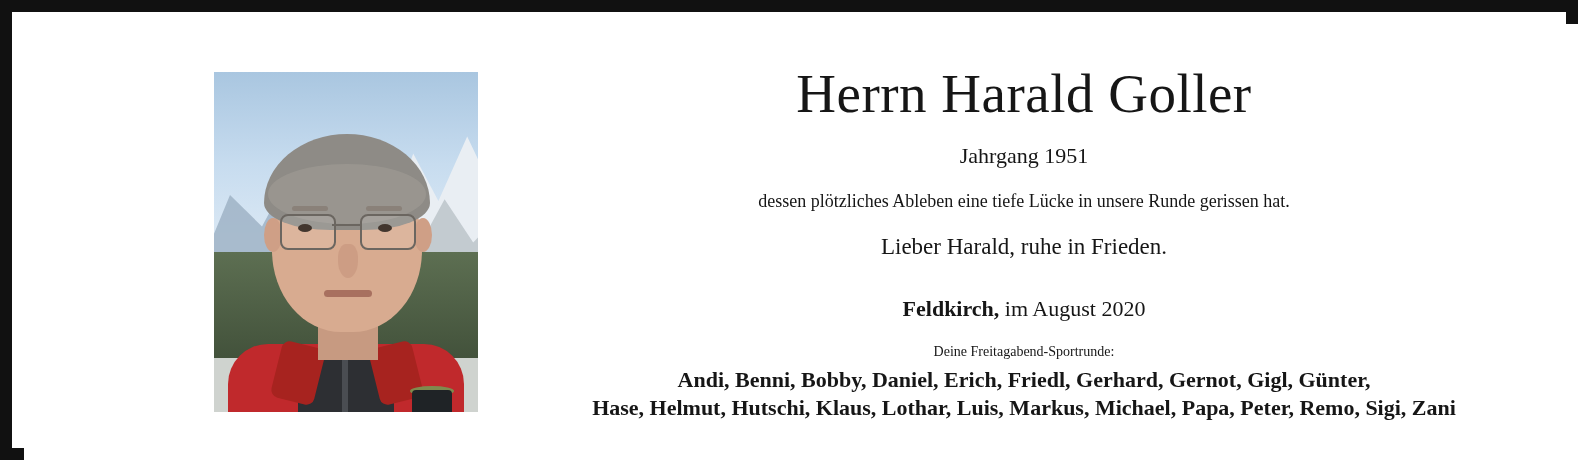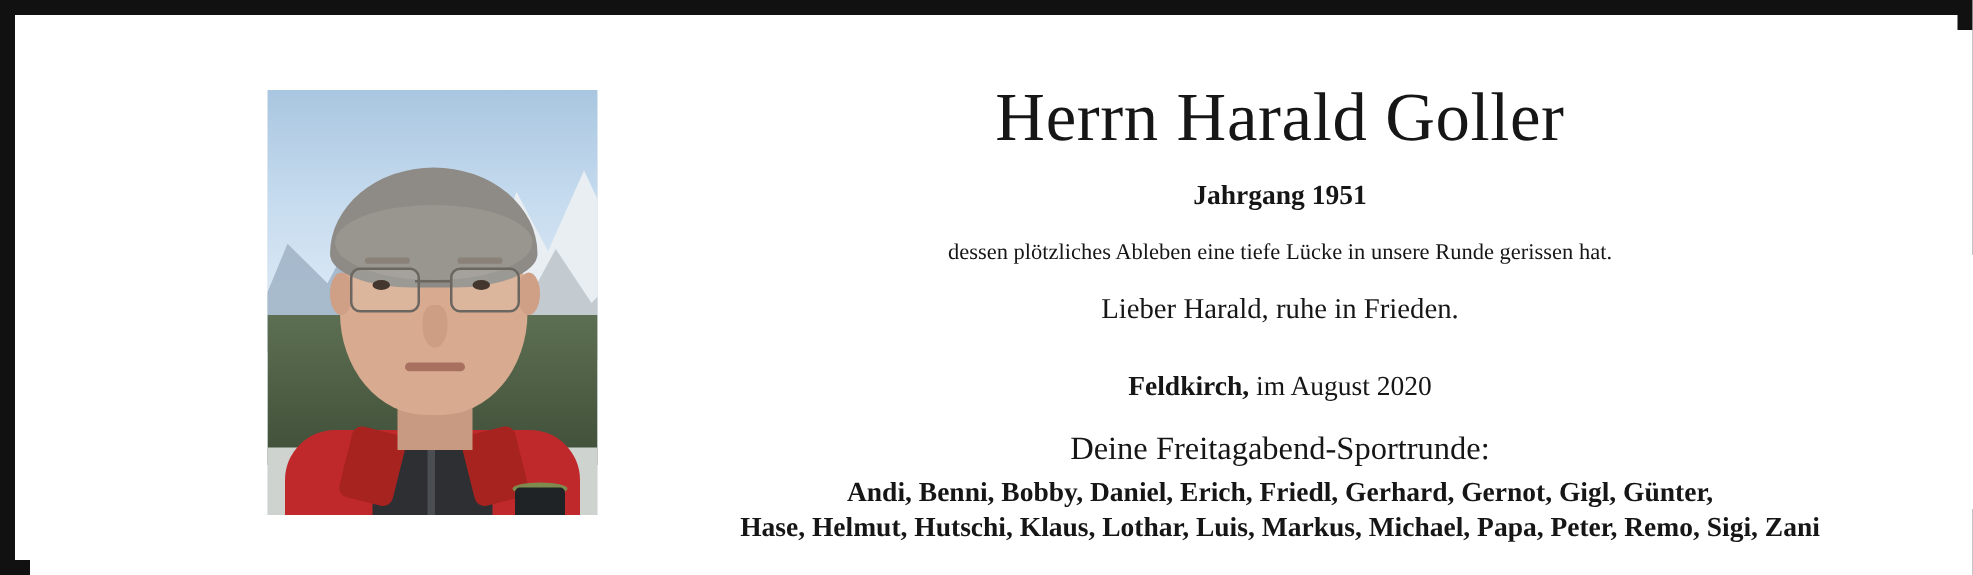--- a/index.html
+++ b/index.html
@@ -286,41 +286,41 @@
     margin-bottom: 18px;
   }
   .name {
     font-size: 55px;
     letter-spacing: .5px;
     line-height: 1.08;
     margin-bottom: 20px;
   }
   .birthyear {
     font-size: 22px;
-    font-weight: bold;
+    font-weight: normal;
     margin-bottom: 22px;
   }
   .line-gap {
     font-size: 18px;
     margin-bottom: 22px;
   }
   .line-rest {
     font-size: 23px;
     margin-bottom: 36px;
   }
   .place-line {
     font-size: 22px;
     margin-bottom: 22px;
   }
   .place-line .place {
     font-weight: bold;
     text-align: center;
   }
   .group-label {
-    font-size: 26px;
+    font-size: 14px;
     margin-bottom: 6px;
   }
   .names-line {
     font-size: 22px;
     font-weight: bold;
     line-height: 1.25;
   }
 </style>
 </head>
 <body>

